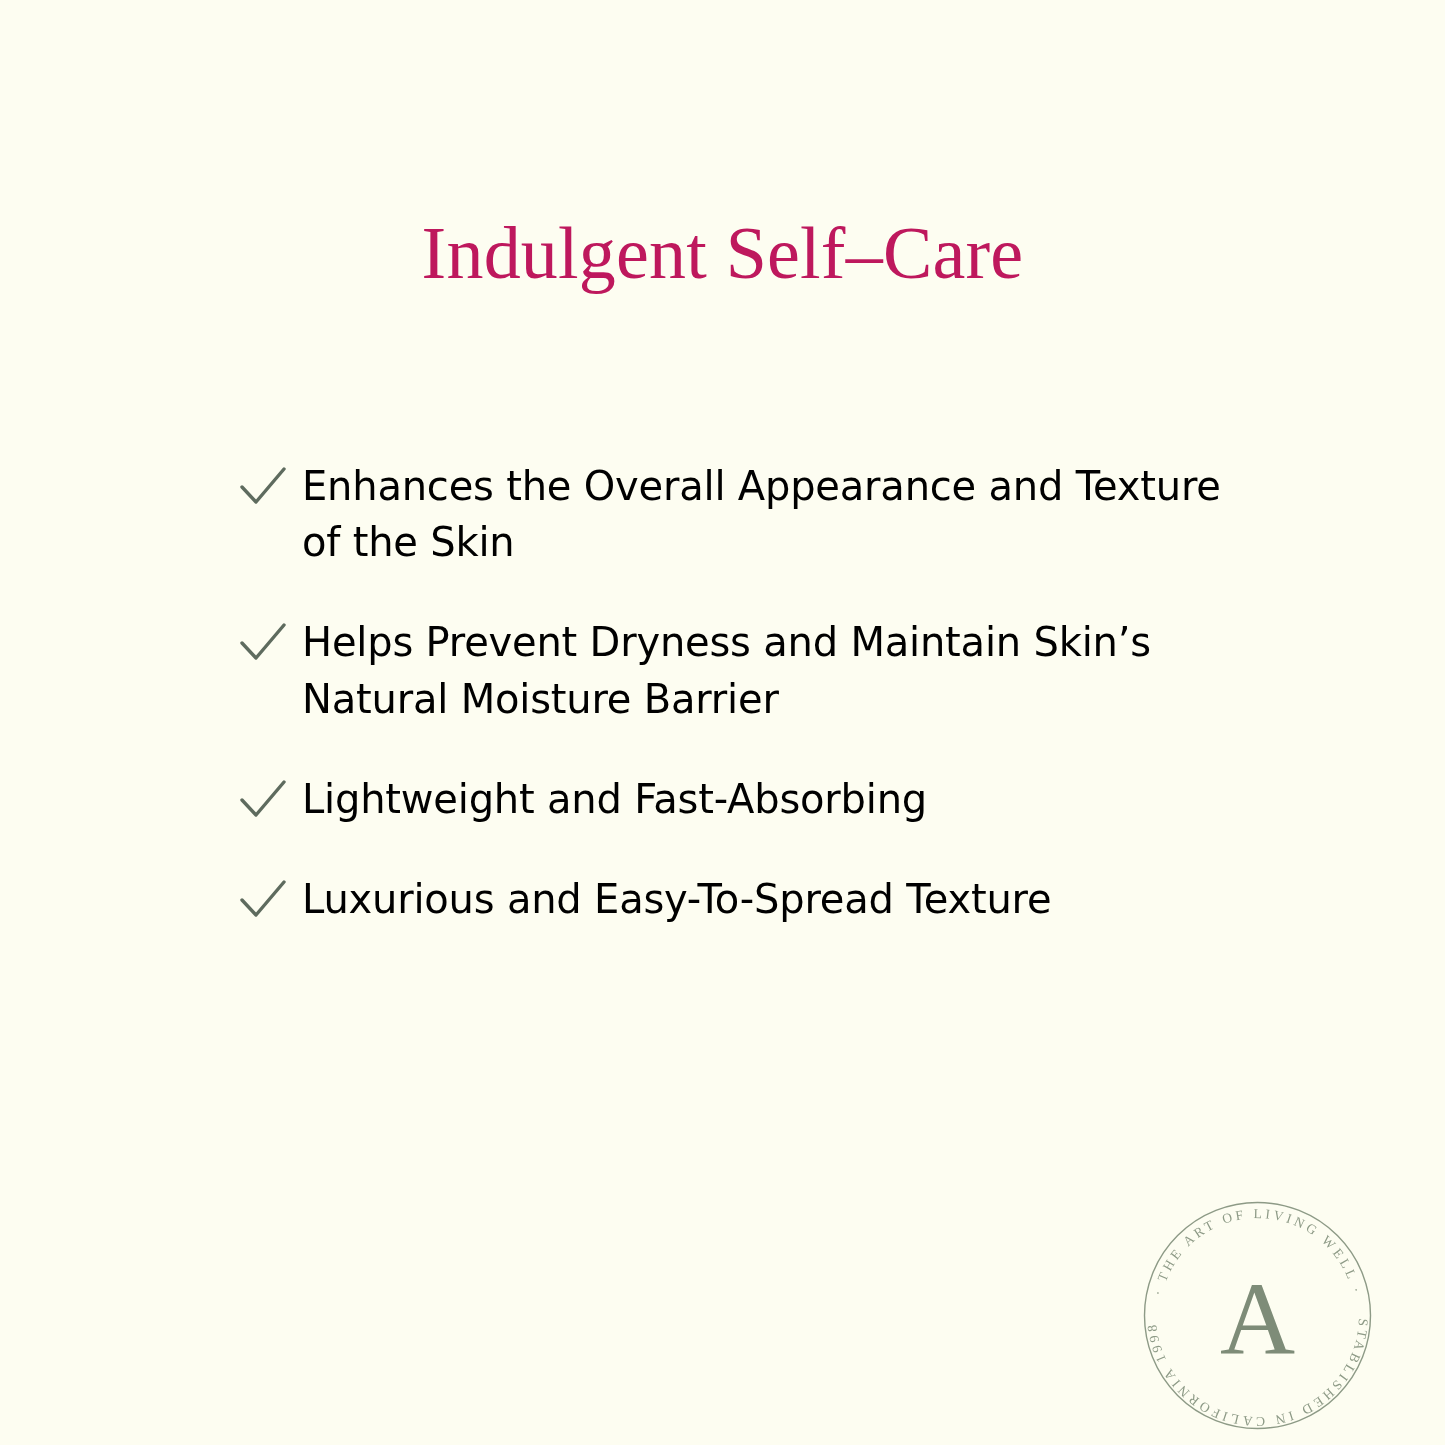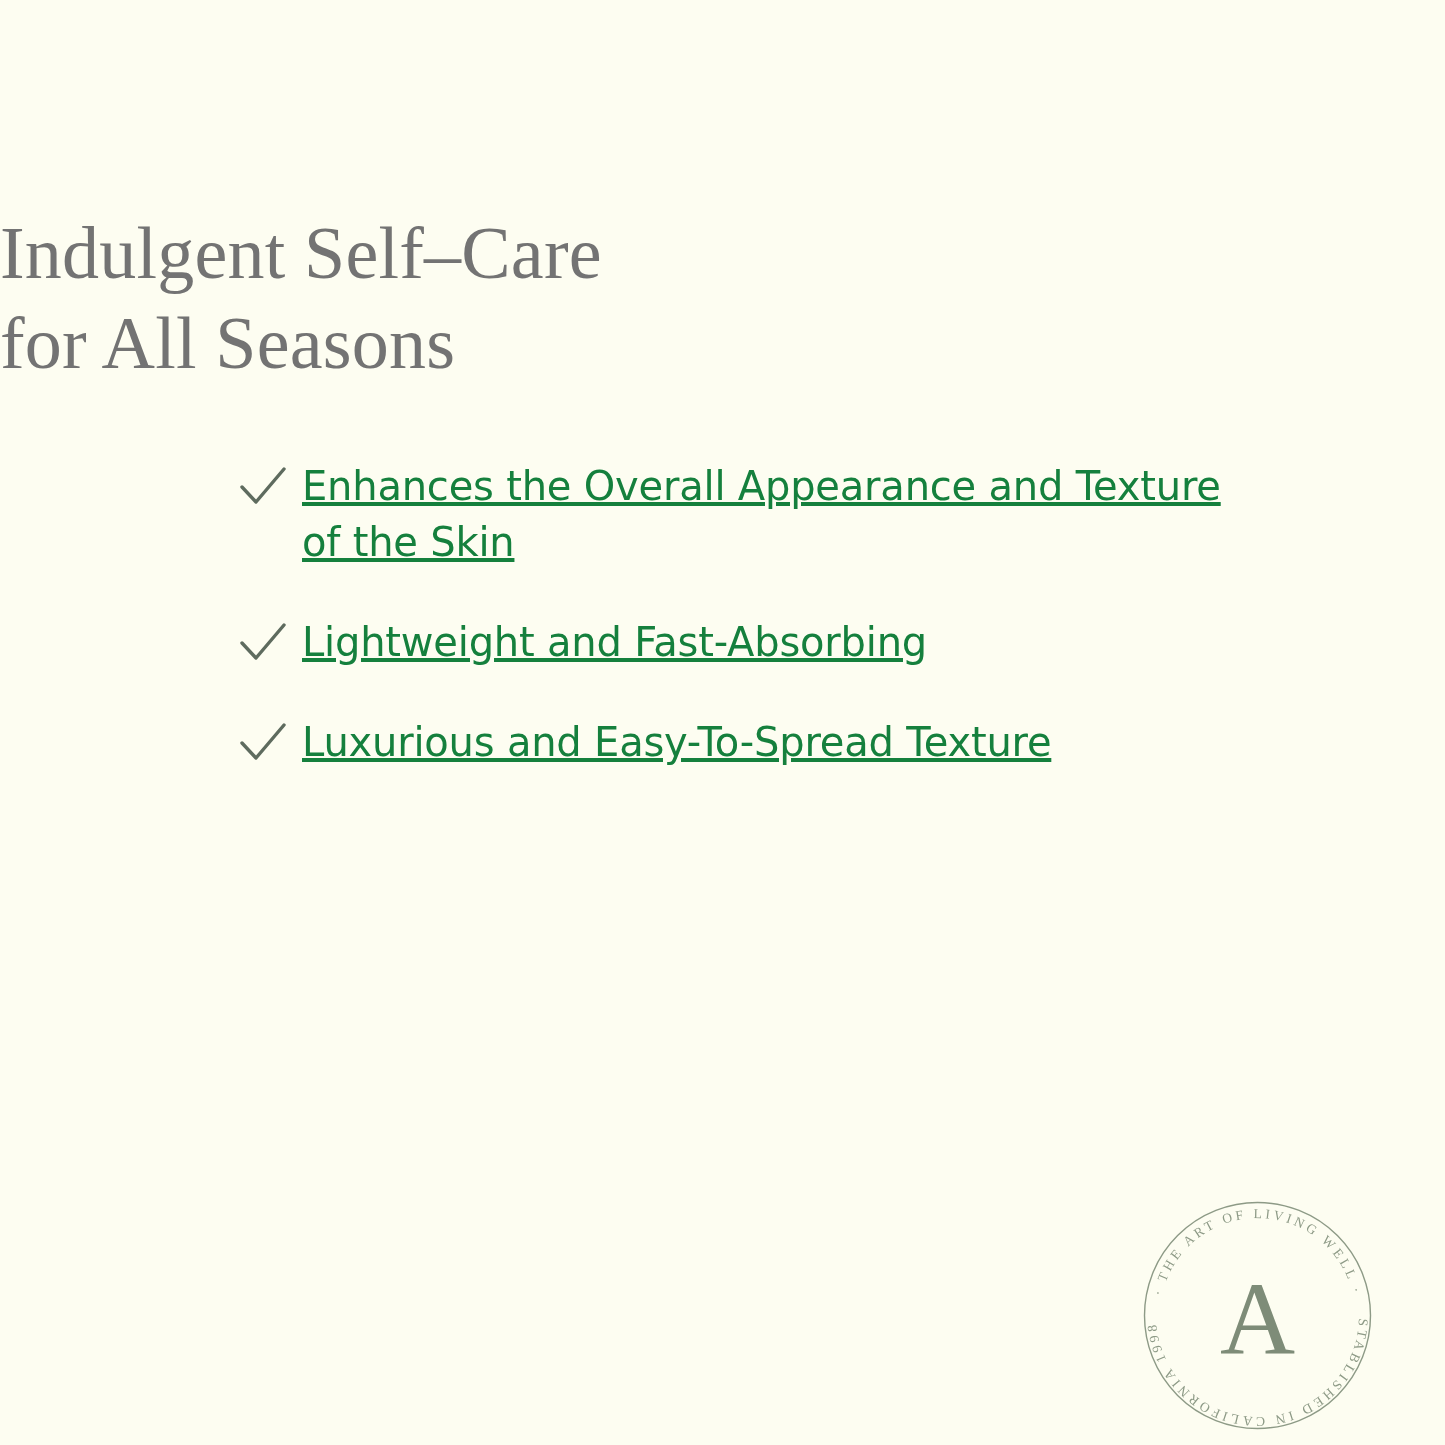--- a/index.html
+++ b/index.html
@@ -16,26 +16,26 @@
   .page {
     position: relative;
     width: 1445px;
     height: 1445px;
     background: #fdfdf1;
     box-sizing: border-box;
   }
 
   
   .heading {
-    text-align: left;
+    text-align: center;
     padding-top: 158px;
     font-family: "Liberation Serif", serif;
     font-size: 74px;
     line-height: 1.22;
-    color: #737373;
+    color: #be185d;
     letter-spacing: 0.2px;
     font-weight: 400;
   }
   .heading .line {
     display: block;
     white-space: nowrap;
   }
 
   
   .benefits {
@@ -63,24 +63,23 @@
   }
   .check svg {
     display: block;
     width: 46px;
     height: 42px;
   }
   .benefit-text {
     font-family: "DejaVu Sans", sans-serif;
     font-size: 40px;
     line-height: 1.42;
-    color: #15803d;
+    color: #000000;
     font-weight: 400;
     letter-spacing: -0.2px;
-    text-decoration: underline;
   }
 
   
   .seal {
     position: absolute;
     right: 60px;
     bottom: 52px;
     width: 255px;
     height: 255px;
     color: #8d9a86;
@@ -102,35 +101,42 @@
     fill: #8d9a86;
   }
 </style>
 </head>
 <body>
 
 <div class="page">
 
   <h1 class="heading">
     <span class="line">Indulgent Self–Care</span>
-    <span class="line">for All Seasons</span>
   </h1>
 
   <ul class="benefits">
 
     <li class="benefit">
       <span class="check">
         <svg viewBox="0 0 46 42" aria-hidden="true">
           <path d="M2 21 L16 36 L44 3" fill="none" stroke="currentColor" stroke-width="3.4" stroke-linecap="round" stroke-linejoin="round"></path>
         </svg>
       </span>
       <span class="benefit-text">Enhances the Overall Appearance and Texture of the Skin</span>
     </li>
 
 
+    <li class="benefit">
+      <span class="check">
+        <svg viewBox="0 0 46 42" aria-hidden="true">
+          <path d="M2 21 L16 36 L44 3" fill="none" stroke="currentColor" stroke-width="3.4" stroke-linecap="round" stroke-linejoin="round"></path>
+        </svg>
+      </span>
+      <span class="benefit-text">Helps Prevent Dryness and Maintain Skin’s Natural Moisture Barrier</span>
+    </li>
 
 
     <li class="benefit">
       <span class="check">
         <svg viewBox="0 0 46 42" aria-hidden="true">
           <path d="M2 21 L16 36 L44 3" fill="none" stroke="currentColor" stroke-width="3.4" stroke-linecap="round" stroke-linejoin="round"></path>
         </svg>
       </span>
       <span class="benefit-text">Lightweight and Fast-Absorbing</span>
     </li>

